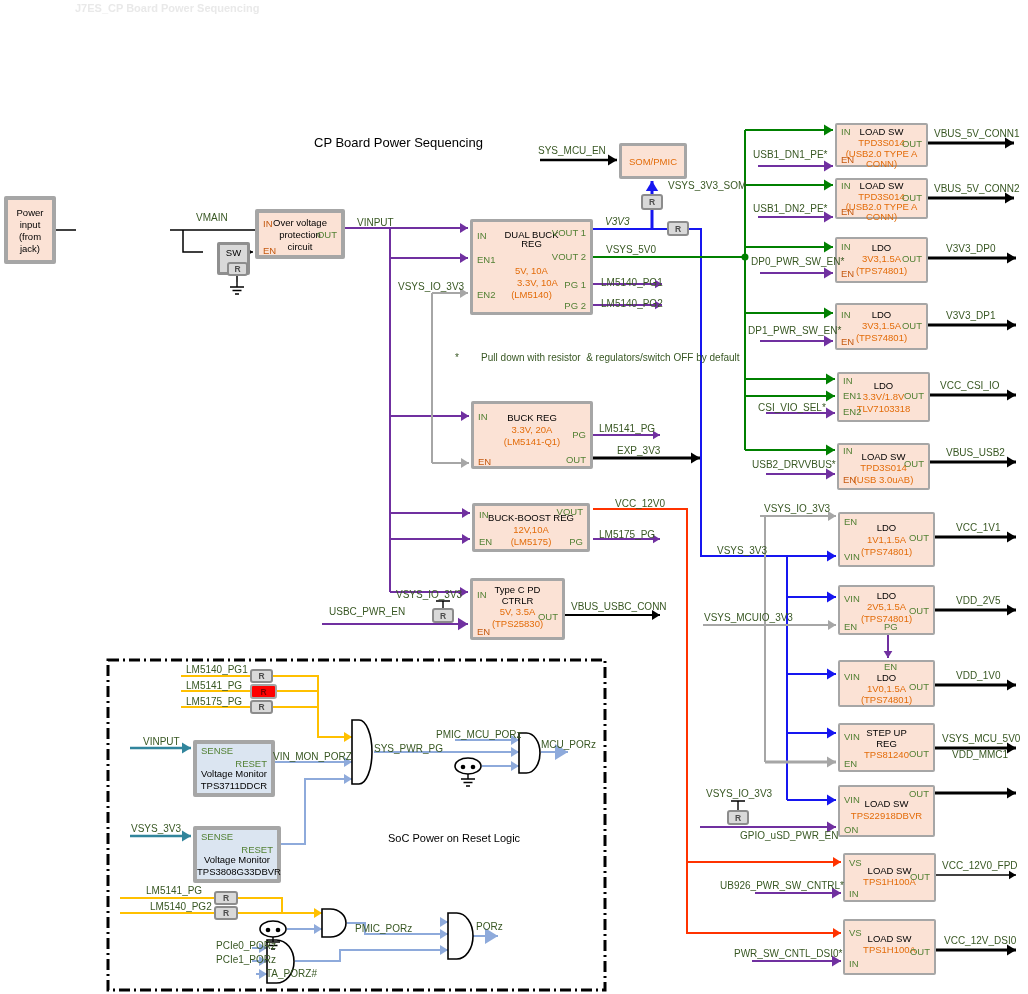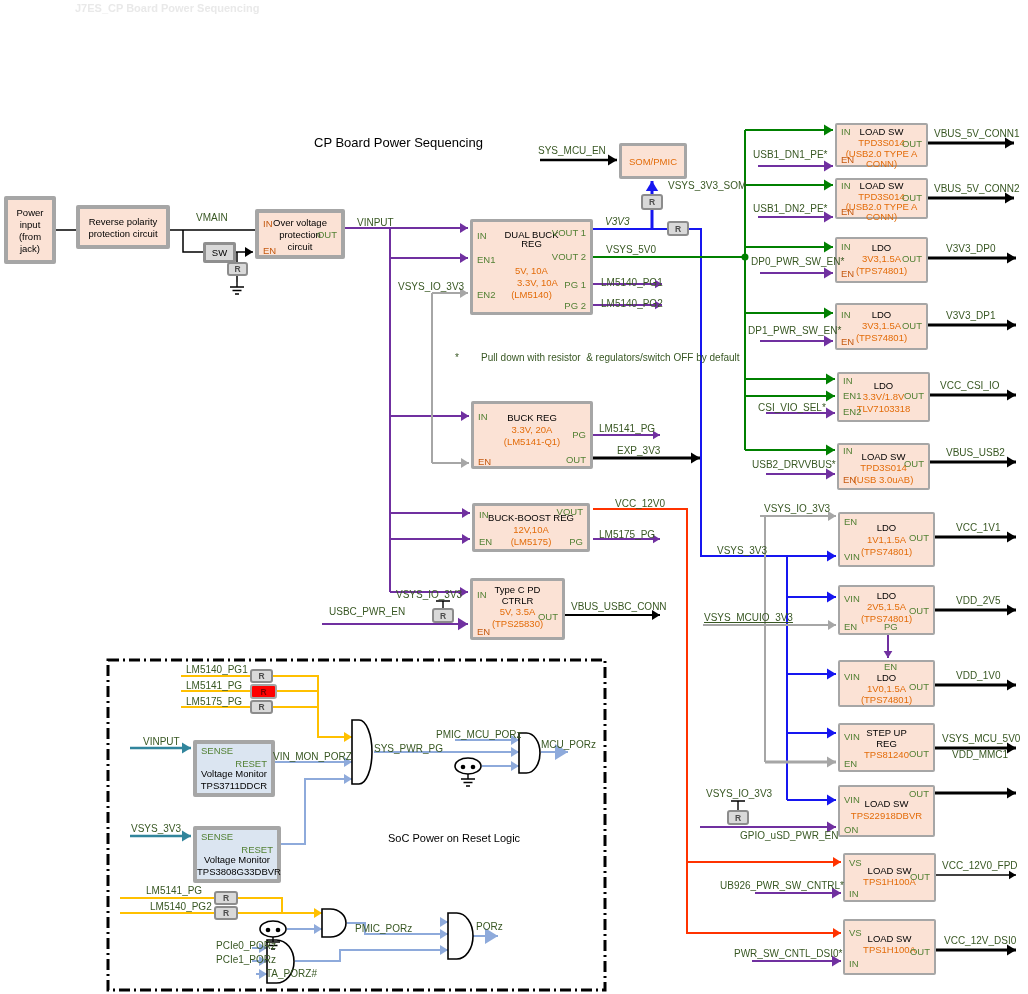--- a/index.html
+++ b/index.html
@@ -211,25 +211,21 @@
       <path d="M 731 801 H 745 M 738 801 V 810" stroke="#000" stroke-width="1.4" fill="none"></path>
       <circle cx="745" cy="257" r="3.5" fill="#008000"></circle>
     </svg>
   <div id="node-layer">
       <div class="blk" style="left: 4px; top: 196px; width: 52px; height: 68px; border-width: 4px;">
         <span class="bl" style="top: 8px; color: rgb(0, 0, 0);">Power</span>
         <span class="bl" style="top: 20px; color: rgb(0, 0, 0);">input</span>
         <span class="bl" style="top: 32px; color: rgb(0, 0, 0);">(from</span>
         <span class="bl" style="top: 44px; color: rgb(0, 0, 0);">jack)</span>
       </div>
-      <div class="blk" style="left: 76px; top: 205px; width: 94px; height: 44px; border-width: 4px;">
-        <span class="bl" style="top: 8px; color: rgb(0, 0, 0);">Reverse polarity</span>
-        <span class="bl" style="top: 20px; color: rgb(0, 0, 0);">protection circuit</span>
-      </div>
-      <div class="blk gray" style="left: 203px; top: 242px; width: 33px; height: 21px; border-width: 3px;">
+      <div class="blk gray" style="left: 217px; top: 242px; width: 33px; height: 33px; border-width: 3px;">
         <span class="bl" style="top: 3px; color: rgb(0, 0, 0);">SW</span>
       </div>
       <div class="blk" style="left: 255px; top: 209px; width: 90px; height: 50px; border-width: 4px;">
         <span class="bl" style="top: 5px; color: rgb(0, 0, 0);">Over voltage</span>
         <span class="bl" style="top: 17px; color: rgb(0, 0, 0);">protection</span>
         <span class="bl" style="top: 29px; color: rgb(0, 0, 0);">circuit</span>
         <span class="pin" style="top: 6px; color: rgb(197, 90, 17); left: 4px;">IN</span>
         <span class="pin" style="top: 33px; color: rgb(197, 90, 17); left: 4px;">EN</span>
         <span class="pin" style="top: 17px; color: rgb(83, 129, 53); right: 4px;">OUT</span>
       </div>
@@ -405,21 +401,21 @@
       <div class="lbl" style="left: 668px; top: 180px; text-align: center;">VSYS_3V3_SOM</div>
       <div class="lbl" style="left: 599px; top: 423px;">LM5141_PG</div>
       <div class="lbl" style="left: 617px; top: 445px;">EXP_3V3</div>
       <div class="lbl" style="left: 615px; top: 498px;">VCC_12V0</div>
       <div class="lbl" style="left: 599px; top: 529px;">LM5175_PG</div>
       <div class="lbl" style="left: 396px; top: 589px;">VSYS_IO_3V3</div>
       <div class="lbl" style="left: 329px; top: 606px; text-align: right;">USBC_PWR_EN</div>
       <div class="lbl" style="left: 571px; top: 601px;">VBUS_USBC_CONN</div>
       <div class="lbl" style="left: 717px; top: 545px;">VSYS_3V3</div>
       <div class="lbl" style="left: 764px; top: 503px;">VSYS_IO_3V3</div>
-      <div class="lbl" style="left: 704px; top: 612px; text-decoration: underline;">VSYS_MCUIO_3V3</div>
+      <div class="lbl" style="left: 704px; top: 612px;">VSYS_MCUIO_3V3</div>
       <div class="lbl" style="left: 706px; top: 788px;">VSYS_IO_3V3</div>
       <div class="lbl" style="left: 740px; top: 830px;">GPIO_uSD_PWR_EN</div>
       <div class="lbl" style="left: 720px; top: 880px;">UB926_PWR_SW_CNTRL*</div>
       <div class="lbl" style="left: 734px; top: 948px;">PWR_SW_CNTL_DSI0*</div>
       <div class="lbl" style="left: 753px; top: 149px;">USB1_DN1_PE*</div>
       <div class="lbl" style="left: 753px; top: 203px;">USB1_DN2_PE*</div>
       <div class="lbl" style="left: 751px; top: 256px;">DP0_PWR_SW_EN*</div>
       <div class="lbl" style="left: 748px; top: 325px;">DP1_PWR_SW_EN*</div>
       <div class="lbl" style="left: 758px; top: 402px;">CSI_VIO_SEL*</div>
       <div class="lbl" style="left: 752px; top: 459px;">USB2_DRVVBUS*</div>

